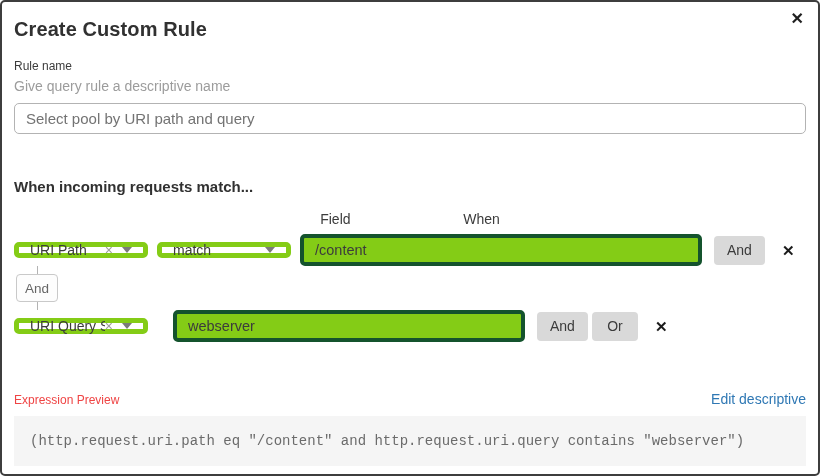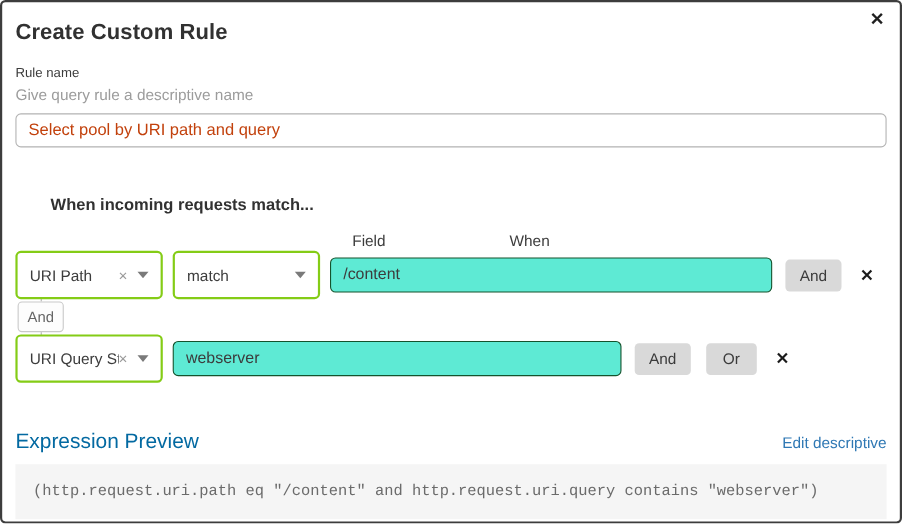--- a/index.html
+++ b/index.html
@@ -28,71 +28,71 @@
     background: none; border: none; padding: 2px 4px;
     font-size: 16px; font-weight: 700; color: #1f1f1f;
     cursor: pointer; line-height: 1;
     font-family: inherit;
   }
   .field-label { margin-top: 18px; font-size: 12px; color: #3c3c3c; }
   .hint { margin-top: 5px; font-size: 14px; color: #9c9c9c; }
   .text-input {
     display: block; width: 100%; height: 31px; margin-top: 9px;
     border: 1px solid #b3b3b3; border-radius: 5px;
-    padding: 0 11px; font-size: 15px; color: #c2410c;
+    padding: 0 11px; font-size: 15px; color: #737373;
     font-family: inherit; background: #fff; outline: none;
   }
-  .match-heading { margin-top: 44px; font-size: 15px; font-weight: 700; color: #313131; margin-left: 32px; }
+  .match-heading { margin-top: 44px; font-size: 15px; font-weight: 700; color: #313131; }
   .col-labels { display: flex; margin-top: 16px; font-size: 14px; color: #3c3c3c; justify-content: center; }
   .col-labels .col-f, .col-labels .col-o { width: 143px; }
   .match-row { display: flex; align-items: center; margin-top: 7px; height: 32px; }
   .match-row.second { margin-top: 0; }
   .select {
-    width: 134px; height: 44px; flex: none;
-    border: 2px solid #84cc16; border-radius: 5px;
+    width: 134px; height: 16px; flex: none;
+    border: 5px solid #84cc16; border-radius: 5px;
     display: flex; align-items: center;
     padding: 0 11px; margin-right: 9px;
     font-size: 14px; color: #3c3c3c; background: #fff; cursor: pointer;
   }
   .sel-text { flex: 1; white-space: nowrap; overflow: hidden; }
   .clear-x { color: #9b9b9b; font-size: 14px; margin-right: 9px; line-height: 1; cursor: pointer; }
   .caret {
     width: 0; height: 0; flex: none;
     border-left: 5px solid transparent; border-right: 5px solid transparent;
     border-top: 6px solid #7a7a7a;
   }
   .value-input {
     height: 32px; flex: none;
-    border: 1px solid #14532d; border-radius: 5px;
+    border: 4px solid #14532d; border-radius: 5px;
     padding: 0 11px; font-size: 14.5px; color: #3c3c3c;
-    font-family: inherit; background: #5eead4; outline: none;
+    font-family: inherit; background: #84cc16; outline: none;
   }
   .value-w1 { width: 402px; }
-  .value-w2 { width: 408px; }
+  .value-w2 { width: 352px; margin-left: 16px; }
   .conj-btn {
     height: 29px; min-width: 46px; padding: 0 13px; flex: none;
     background: #d9d9d9; border: none; border-radius: 4px;
     font-size: 14px; color: #3b3b3b; font-family: inherit; cursor: pointer;
   }
   .btn-and { margin-left: 12px; }
-  .btn-or  { margin-left: 14px; }
+  .btn-or  { margin-left: 4px; }
   .row-delete {
     margin-left: 17px; background: none; border: none; padding: 0;
     font-size: 15px; font-weight: 700; color: #1a1a1a; cursor: pointer;
     line-height: 1; font-family: inherit;
   }
   .vline { width: 1px; height: 8px; background: #b3b3b3; margin-left: 23px; }
   .conn-chip {
     margin-left: 2px; width: 42px; height: 28px;
     border: 1px solid #c9c9c9; border-radius: 4px; background: #fdfdfd;
     color: #666666; font-size: 13.5px;
     display: flex; align-items: center; justify-content: center;
   }
   .expr-head { display: flex; justify-content: space-between; align-items: baseline; margin-top: 49px; }
-  .expr-label { font-size: 19px; color: #0369a1; }
+  .expr-label { font-size: 12px; color: #ef4444; }
   .edit-link { font-size: 14px; color: #2f78b4; text-decoration: none; cursor: pointer; }
   .code-block {
     margin-top: 9px; height: 50px; background: #f5f5f5;
     display: flex; align-items: center; padding: 0 16px;
     font-family: "Liberation Mono", "DejaVu Sans Mono", monospace;
     font-size: 14px; color: #6b6b6b; white-space: nowrap; overflow: hidden;
   }
 </style>
 </head>
 <body>

